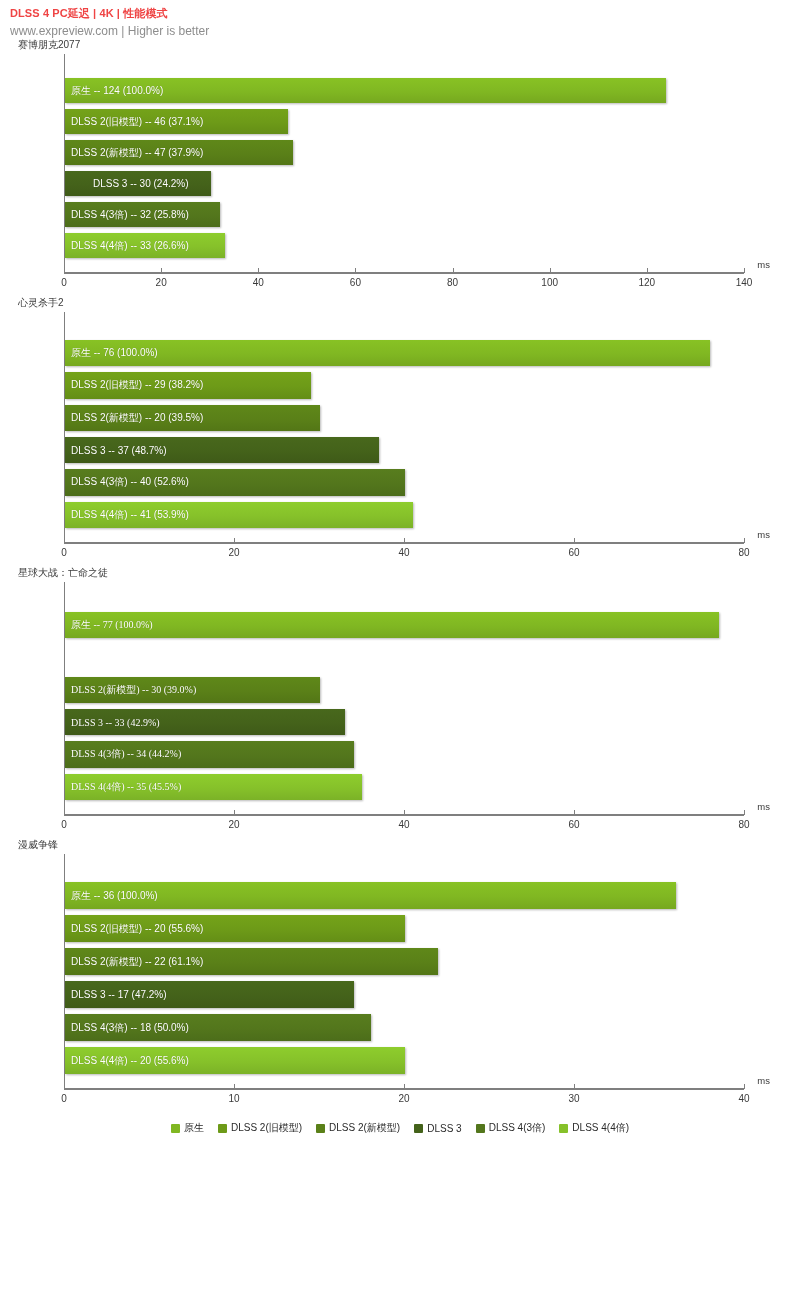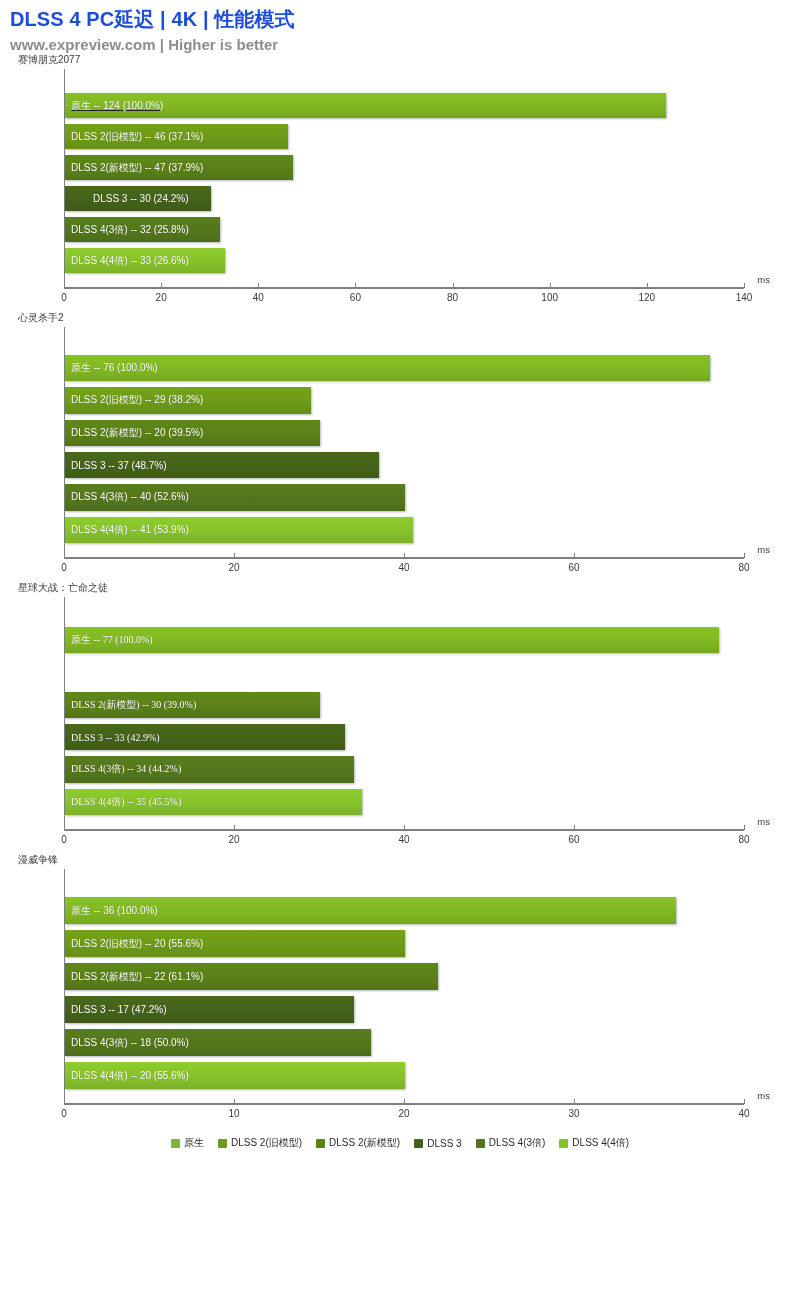--- a/index.html
+++ b/index.html
@@ -10,25 +10,25 @@
     font-family: "Liberation Sans", "DejaVu Sans", sans-serif;
     color: #222;
     overflow: hidden;
   }
 
   .page { position: relative; width: 800px; height: 1289px; padding: 0; }
 
   
   .header { padding: 6px 0 0 10px; }
   .header h1 {
-    font-size: 20px; font-weight: bold; margin: 0 4px 3px 0;
-    color: #1d4ed8; letter-spacing: .1px;
+    font-size: 11px; font-weight: bold; margin: 0 4px 3px 0;
+    color: #ef4444; letter-spacing: .1px;
   }
   .header .sub {
-    font-size: 15px; color: #8d8d8d; margin: 0; font-weight: bold;
+    font-size: 12px; color: #8d8d8d; margin: 0;
   }
 
   
   .chart { position: relative; margin: 0 0 0 0; }
   .chart-title {
     font-size: 10px; color: #3a3a3a; margin: 0 0 2px 18px;
     white-space: nowrap;
   }
   .plot {
     position: relative;
@@ -95,21 +95,21 @@
     <h1>DLSS 4 PC延迟 | 4K | 性能模式</h1>
     <p class="sub">www.expreview.com | Higher is better</p>
   </div>
 
   <div id="charts">
       <div class="chart">
         <div class="chart-title">赛博朋克2077</div>
         <div class="plot" style="height: 218px;">
           <div class="rows" style="padding-top: 24px;">
             <div class="row" style="height: 25px; margin-bottom: 6px;">
-              <div class="bar" style="width: 88.5714%; background: linear-gradient(rgb(136, 194, 36) 0%, rgb(128, 183, 34) 55%, rgb(118, 168, 31) 100%); text-decoration: underline;">
+              <div class="bar" style="width: 88.5714%; background: linear-gradient(rgb(136, 194, 36) 0%, rgb(128, 183, 34) 55%, rgb(118, 168, 31) 100%);">
                 <span class="bar-label">原生  --  124 (100.0%)</span>
               </div>
             </div>
             <div class="row" style="height: 25px; margin-bottom: 6px;">
               <div class="bar" style="width: 32.8571%; background: linear-gradient(rgb(116, 163, 25) 0%, rgb(109, 154, 24) 55%, rgb(100, 142, 22) 100%);">
                 <span class="bar-label">DLSS 2(旧模型)  --  46 (37.1%)</span>
               </div>
             </div>
             <div class="row" style="height: 25px; margin-bottom: 6px;">
               <div class="bar" style="width: 33.5714%; background: linear-gradient(rgb(95, 136, 25) 0%, rgb(90, 128, 24) 55%, rgb(83, 118, 22) 100%);">

